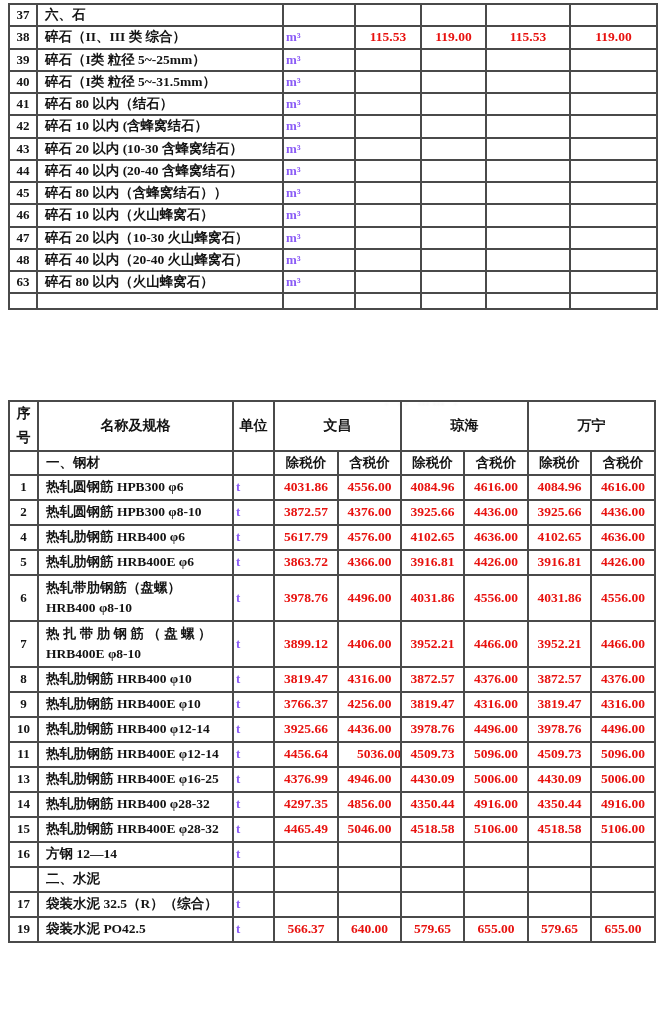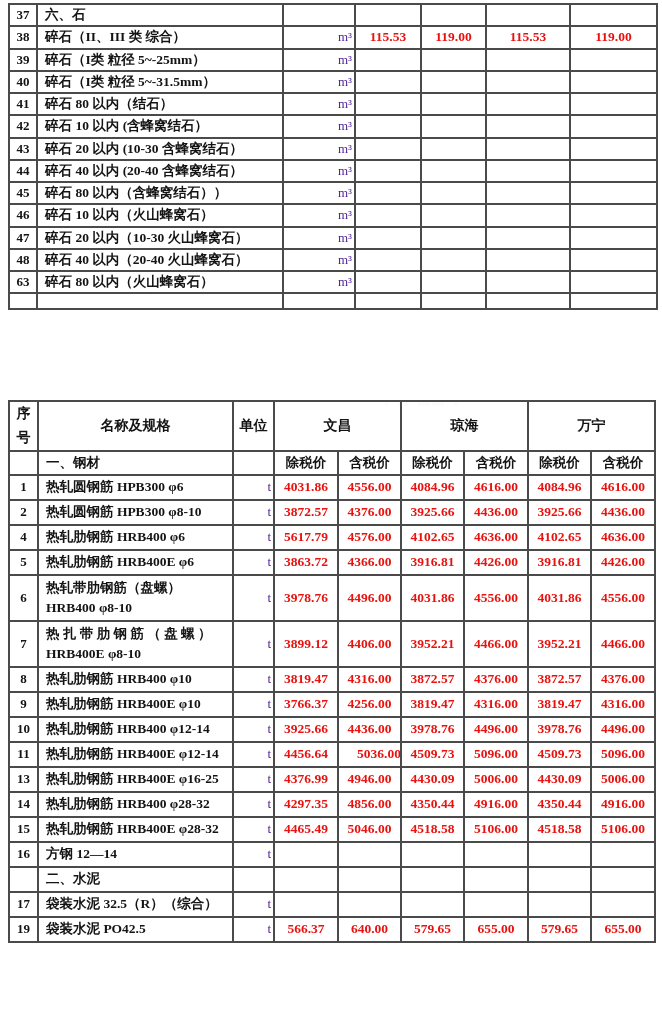--- a/index.html
+++ b/index.html
@@ -14,21 +14,21 @@
   .t2{margin-top:90px;width:646px;}
   .t1 tr{height:16px;margin-top:36px;}
   .t2 tbody tr{height:25px;}
   .t2 tbody tr.tall{height:46px;}
   thead tr.h1{height:48px;}
   thead tr.h2{height:24px;}
   th{font-size:14px;font-weight:bold;color:#141414;text-align:center;padding:0 1px;}
   .brk{word-break:break-all;line-height:1.7;}
   .c-num{text-align:center;font-weight:bold;font-size:13px;color:#141414;}
   .c-name{text-align:left;font-weight:bold;font-size:13.5px;color:#141414;padding-left:7px;line-height:1.5;}
-  .c-unit{text-align:right;font-weight:normal;font-size:13px;color:#4c1d95;}
+  .c-unit{text-align:left;font-weight:bold;font-size:13px;color:#8b5cf6;}
   .c-price{text-align:center;font-weight:bold;font-size:13.5px;}
   .c-pricehead{text-align:center;font-weight:bold;font-size:13.5px;color:#141414;}
   .watermark{
     position:absolute;left:305px;top:393px;width:235px;height:22px;
     color:#9a9a9a;opacity:.28;filter:blur(1.3px);
     font-size:12px;letter-spacing:3px;text-align:center;line-height:22px;
   }
 </style>
 </head>
 <body>

